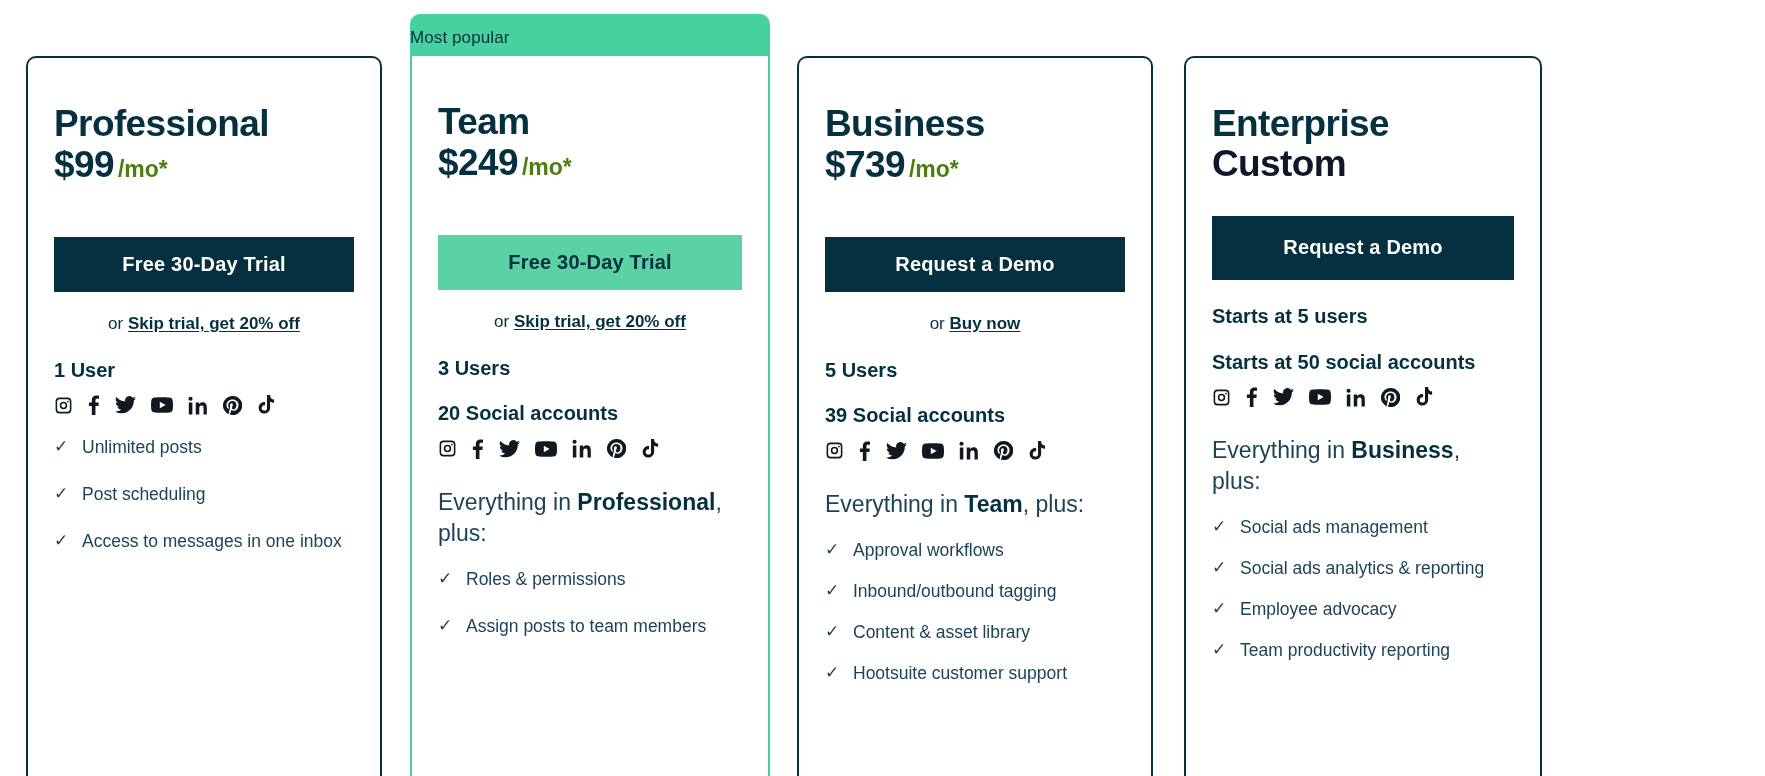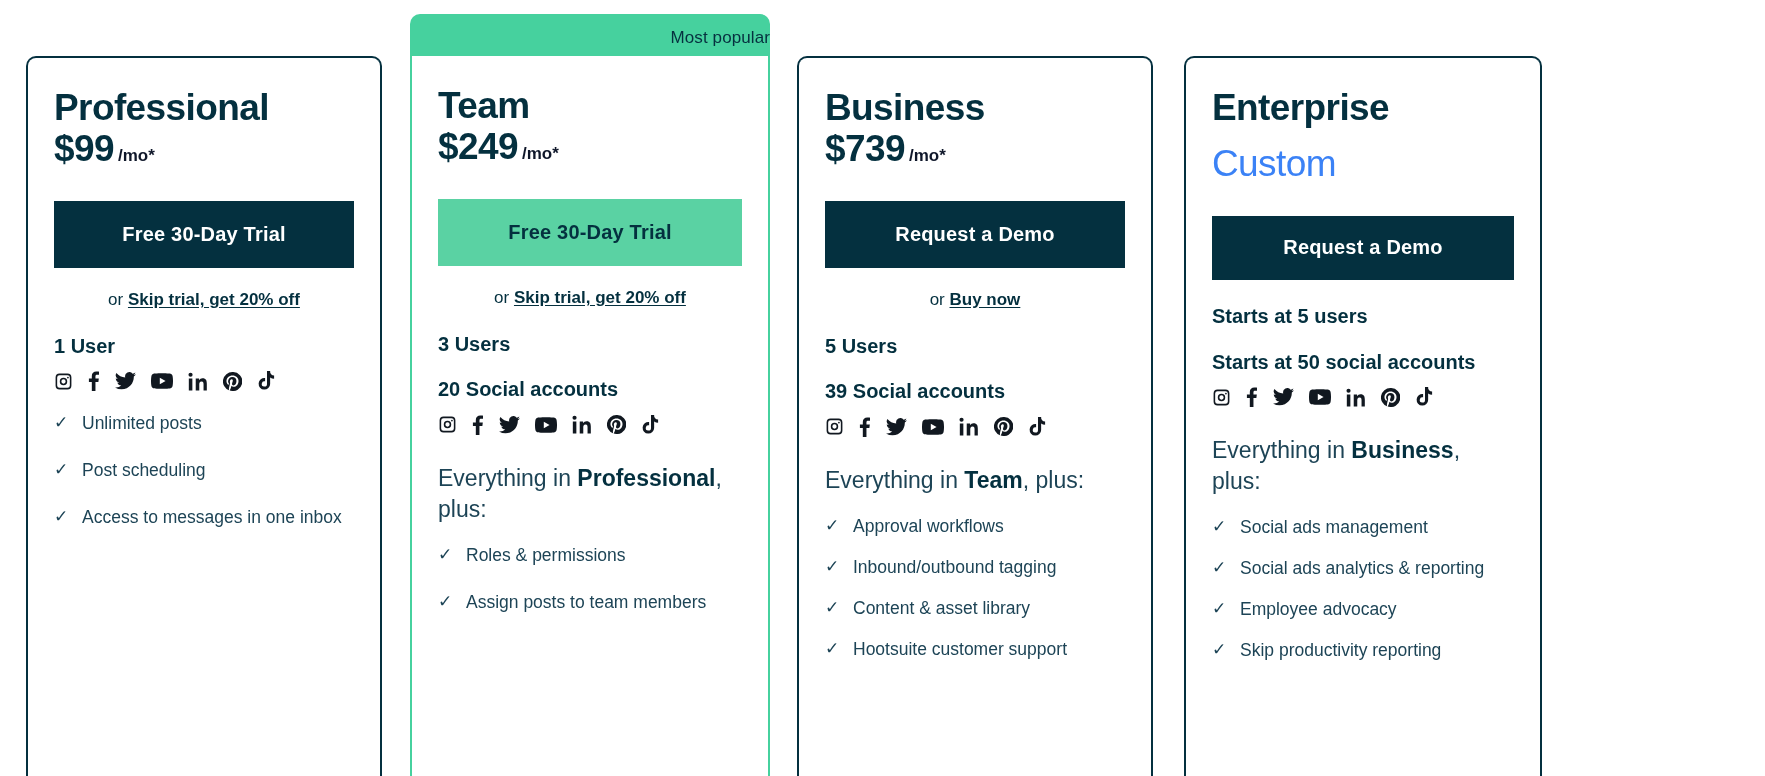--- a/index.html
+++ b/index.html
@@ -36,37 +36,37 @@
     border-bottom-right-radius: 0;
   }
   .card.popular {
     top: 56px;
     border-color: #46d19e;
     border-radius: 0;
     border-top: none;
   }
 
   .card-pad {
-    padding: 0 26px;
+    padding: 16px 26px;
   }
 
   
   .banner {
     position: absolute;
     left: 410px;
     top: 14px;
     width: 360px;
     height: 48px;
     box-sizing: border-box;
     background: #46d19e;
     border-top-left-radius: 10px;
     border-top-right-radius: 10px;
     display: flex;
     align-items: center;
-    justify-content: flex-end;
+    justify-content: flex-start;
     font-size: 17px;
     color: #06303f;
     letter-spacing: .1px;
   }
 
   
   .plan-name {
     font-size: 37px;
     font-weight: bold;
     line-height: 1.08;
@@ -81,41 +81,40 @@
     margin-top: 2px;
     line-height: 1.05;
   }
   .price {
     font-size: 37px;
     font-weight: bold;
     letter-spacing: -0.6px;
     color: #04303f;
   }
   .per {
-    font-size: 17px;
+    font-size: 23px;
     font-weight: bold;
     margin-left: 4px;
-    color: #0f172a;
+    color: #4d7c0f;
   }
   .custom-word {
     font-size: 37px;
-    font-weight: normal;
+    font-weight: bold;
     letter-spacing: -0.6px;
-    color: #3b82f6;
+    color: #0f172a;
     line-height: 1.08;
-    margin-top: 16px;
   }
 
   
   .cta {
     display: flex;
     align-items: center;
     justify-content: center;
-    height: 67px;
-    margin-top: 32px;
+    height: 55px;
+    margin-top: 52px;
     background: #04303f;
     color: #ffffff;
     font-size: 20px;
     font-weight: bold;
     letter-spacing: .2px;
     cursor: pointer;
     user-select: none;
   }
   .cta.green {
     background: #5ad2a3;
@@ -453,18 +452,18 @@
       </div>
 
       <div class="everything">
         <span>Everything in </span><b>Business</b><span>, plus:</span>
       </div>
 
       <div class="features">
         <div class="feat"><span class="tick">✓</span><span>Social ads management</span></div>
         <div class="feat"><span class="tick">✓</span><span>Social ads analytics &amp; reporting</span></div>
         <div class="feat"><span class="tick">✓</span><span>Employee advocacy</span></div>
-        <div class="feat"><span class="tick">✓</span><span>Skip productivity reporting</span></div>
+        <div class="feat"><span class="tick">✓</span><span>Team productivity reporting</span></div>
       </div>
     </div>
   </div>
 
 </div>
 
 </body></html>

